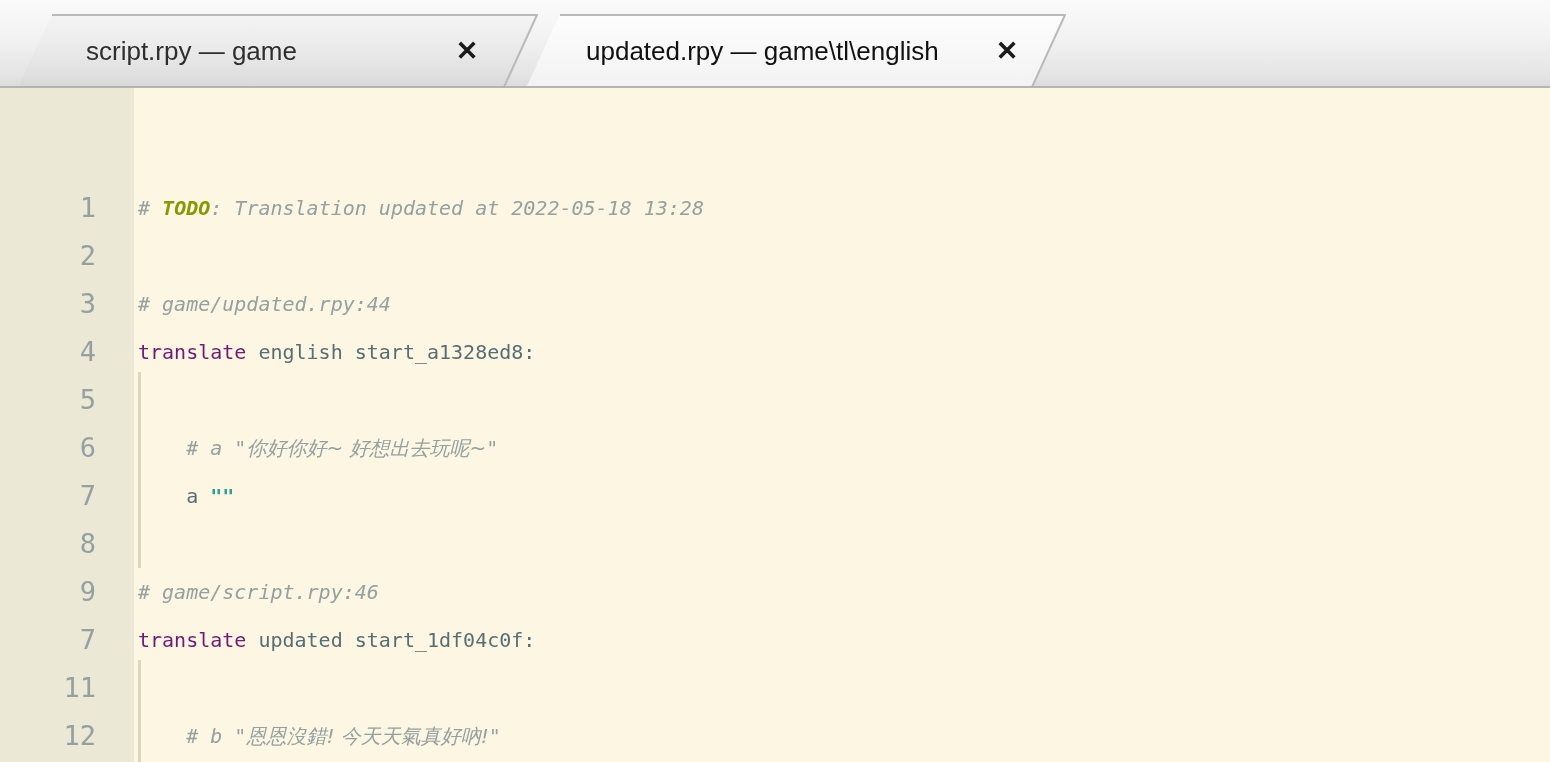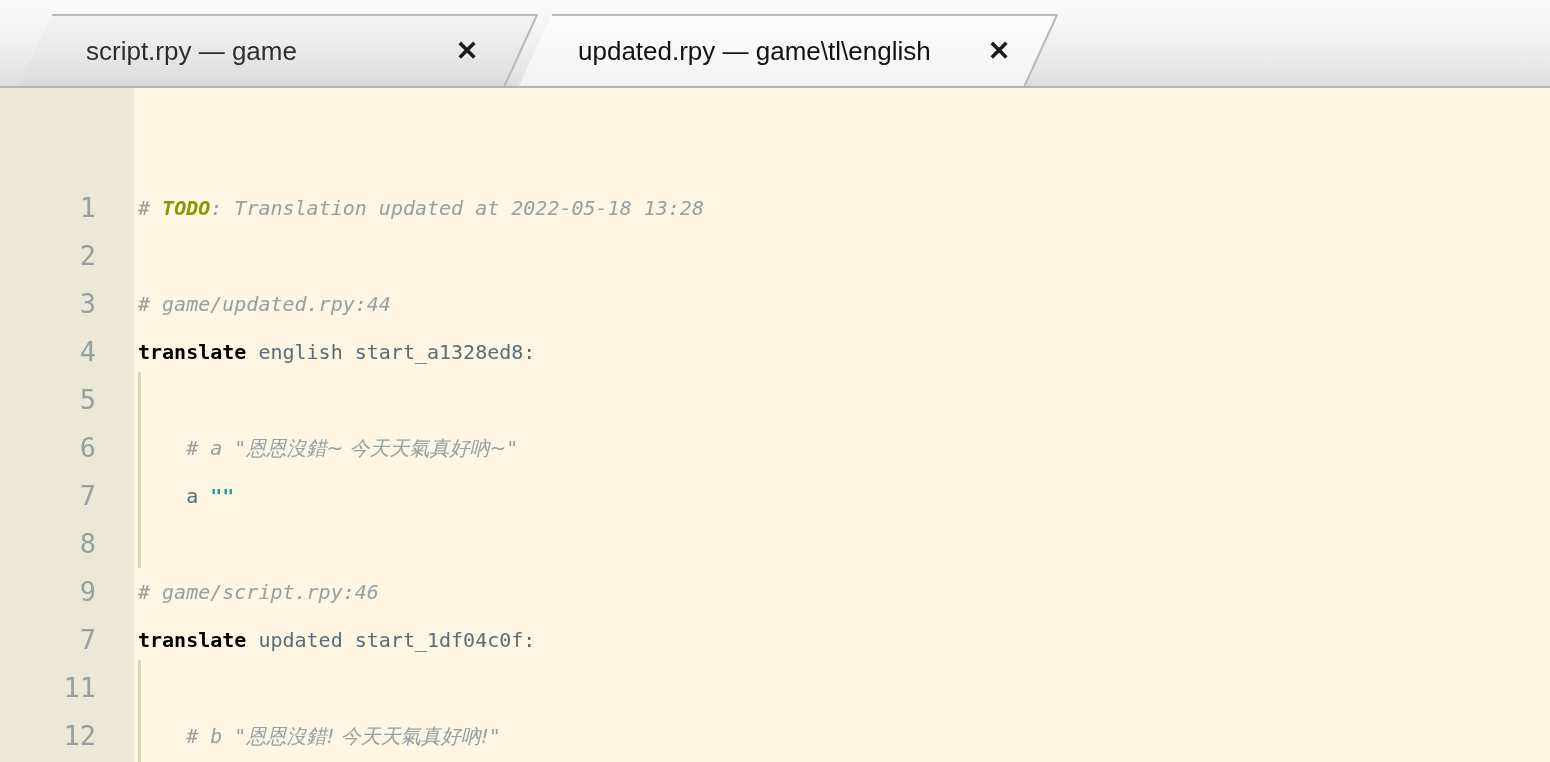--- a/index.html
+++ b/index.html
@@ -25,20 +25,21 @@
     border-bottom: 2px solid #b4b4b4;
     overflow: hidden;
   }
   .tabstrip {
     position: absolute;
     left: 0;
     top: 0;
     height: 88px;
     display: flex;
     align-items: flex-end;
+    gap: 8px;
   }
 
   .tab {
     position: relative;
     height: 74px;
     display: flex;
     align-items: center;
     box-sizing: border-box;
     padding: 0 0 0 0;
     cursor: default;
@@ -157,21 +158,21 @@
     white-space: pre;
     font-family: "DejaVu Sans Mono", monospace;
     font-size: 20px;
     line-height: 48px;
     color: #586e75;
   }
 
   
   .tok-comment  { color: #93a1a1; font-style: italic; }
   .tok-todo     { color: #859900; font-style: italic; font-weight: bold; }
-  .tok-keyword  { color: #000000; font-weight: bold; }
+  .tok-keyword  { color: #701a75; font-weight: normal; }
   .tok-plain    { color: #586e75; }
   .tok-string   { color: #2aa198; font-weight: bold; }
   .tok-cjk      { color: #93a1a1; font-style: italic; font-family: "DejaVu Sans", sans-serif; }
 
   
   .indent-guide {
     position: absolute;
     width: 3px;
     background: #ddd6ba;
   }
@@ -267,21 +268,21 @@
 
     <div class="row" style="top:240px">
       <span class="codeline"><span class="tok-keyword">translate</span><span class="tok-plain"> english start_a1328ed8:</span></span>
     </div>
 
     <div class="row" style="top:288px">
       <span class="codeline"></span>
     </div>
 
     <div class="row" style="top:336px">
-      <span class="codeline"><span class="tok-comment">    # a "</span><span class="tok-cjk">恩恩沒錯~ 今天天氣真好吶~</span><span class="tok-comment">"</span></span>
+      <span class="codeline"><span class="tok-comment">    # a "</span><span class="tok-cjk">你好你好~ 好想出去玩呢~</span><span class="tok-comment">"</span></span>
     </div>
 
     <div class="row" style="top:384px">
       <span class="codeline"><span class="tok-plain">    </span><span class="tok-plain">a</span><span class="tok-plain"> </span><span class="tok-string">""</span></span>
     </div>
 
     <div class="row" style="top:432px">
       <span class="codeline"></span>
     </div>
 

